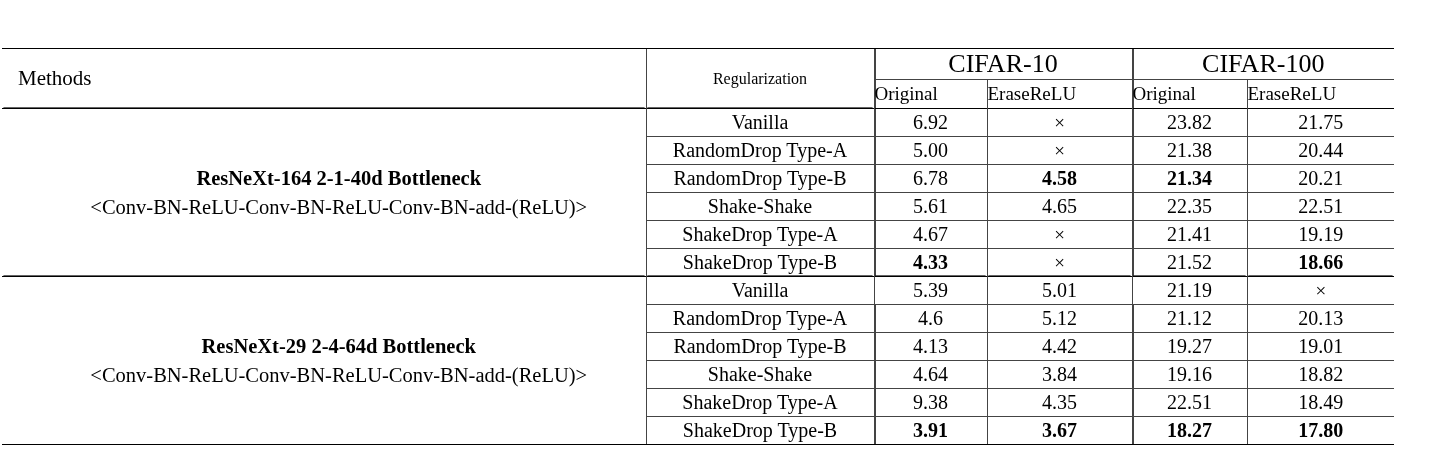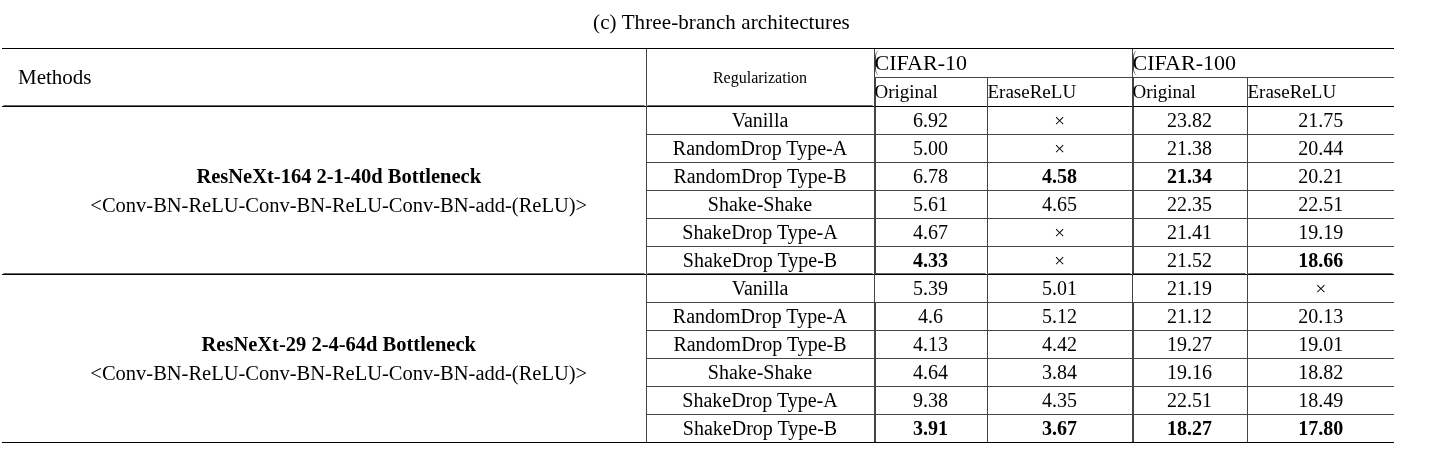--- a/index.html
+++ b/index.html
@@ -75,24 +75,23 @@
     padding-left: 16px !important;
     font-size: 21px;
     height: 56px;
   }
   .hdr-reg {
     text-align: center;
     font-size: 16px;
     height: 56px;
   }
   .hdr-group {
-    text-align: left;
-    font-size: 22px;
+    text-align: center;
+    font-size: 26px;
     height: 28px;
-    border-radius: 8px;
   }
   .hdr-sub {
     font-size: 19px;
     height: 28px;
   }
 
   
   .cell-method {
     text-align: center;
     padding-left: 30px !important;
@@ -134,21 +133,20 @@
     border-top: 1.8px solid #000;
     height: 0;
     margin-top: 0;
   }
 </style>
 </head>
 <body>
 
 <div class="page">
 
-  <div class="caption">(c) Three-branch architectures</div>
 
   <div class="table-wrap">
     <table class="main">
       <colgroup>
         <col class="c-methods">
         <col class="c-reg">
         <col class="c-n1">
         <col class="c-n2">
         <col class="c-n3">
         <col class="c-n4">

